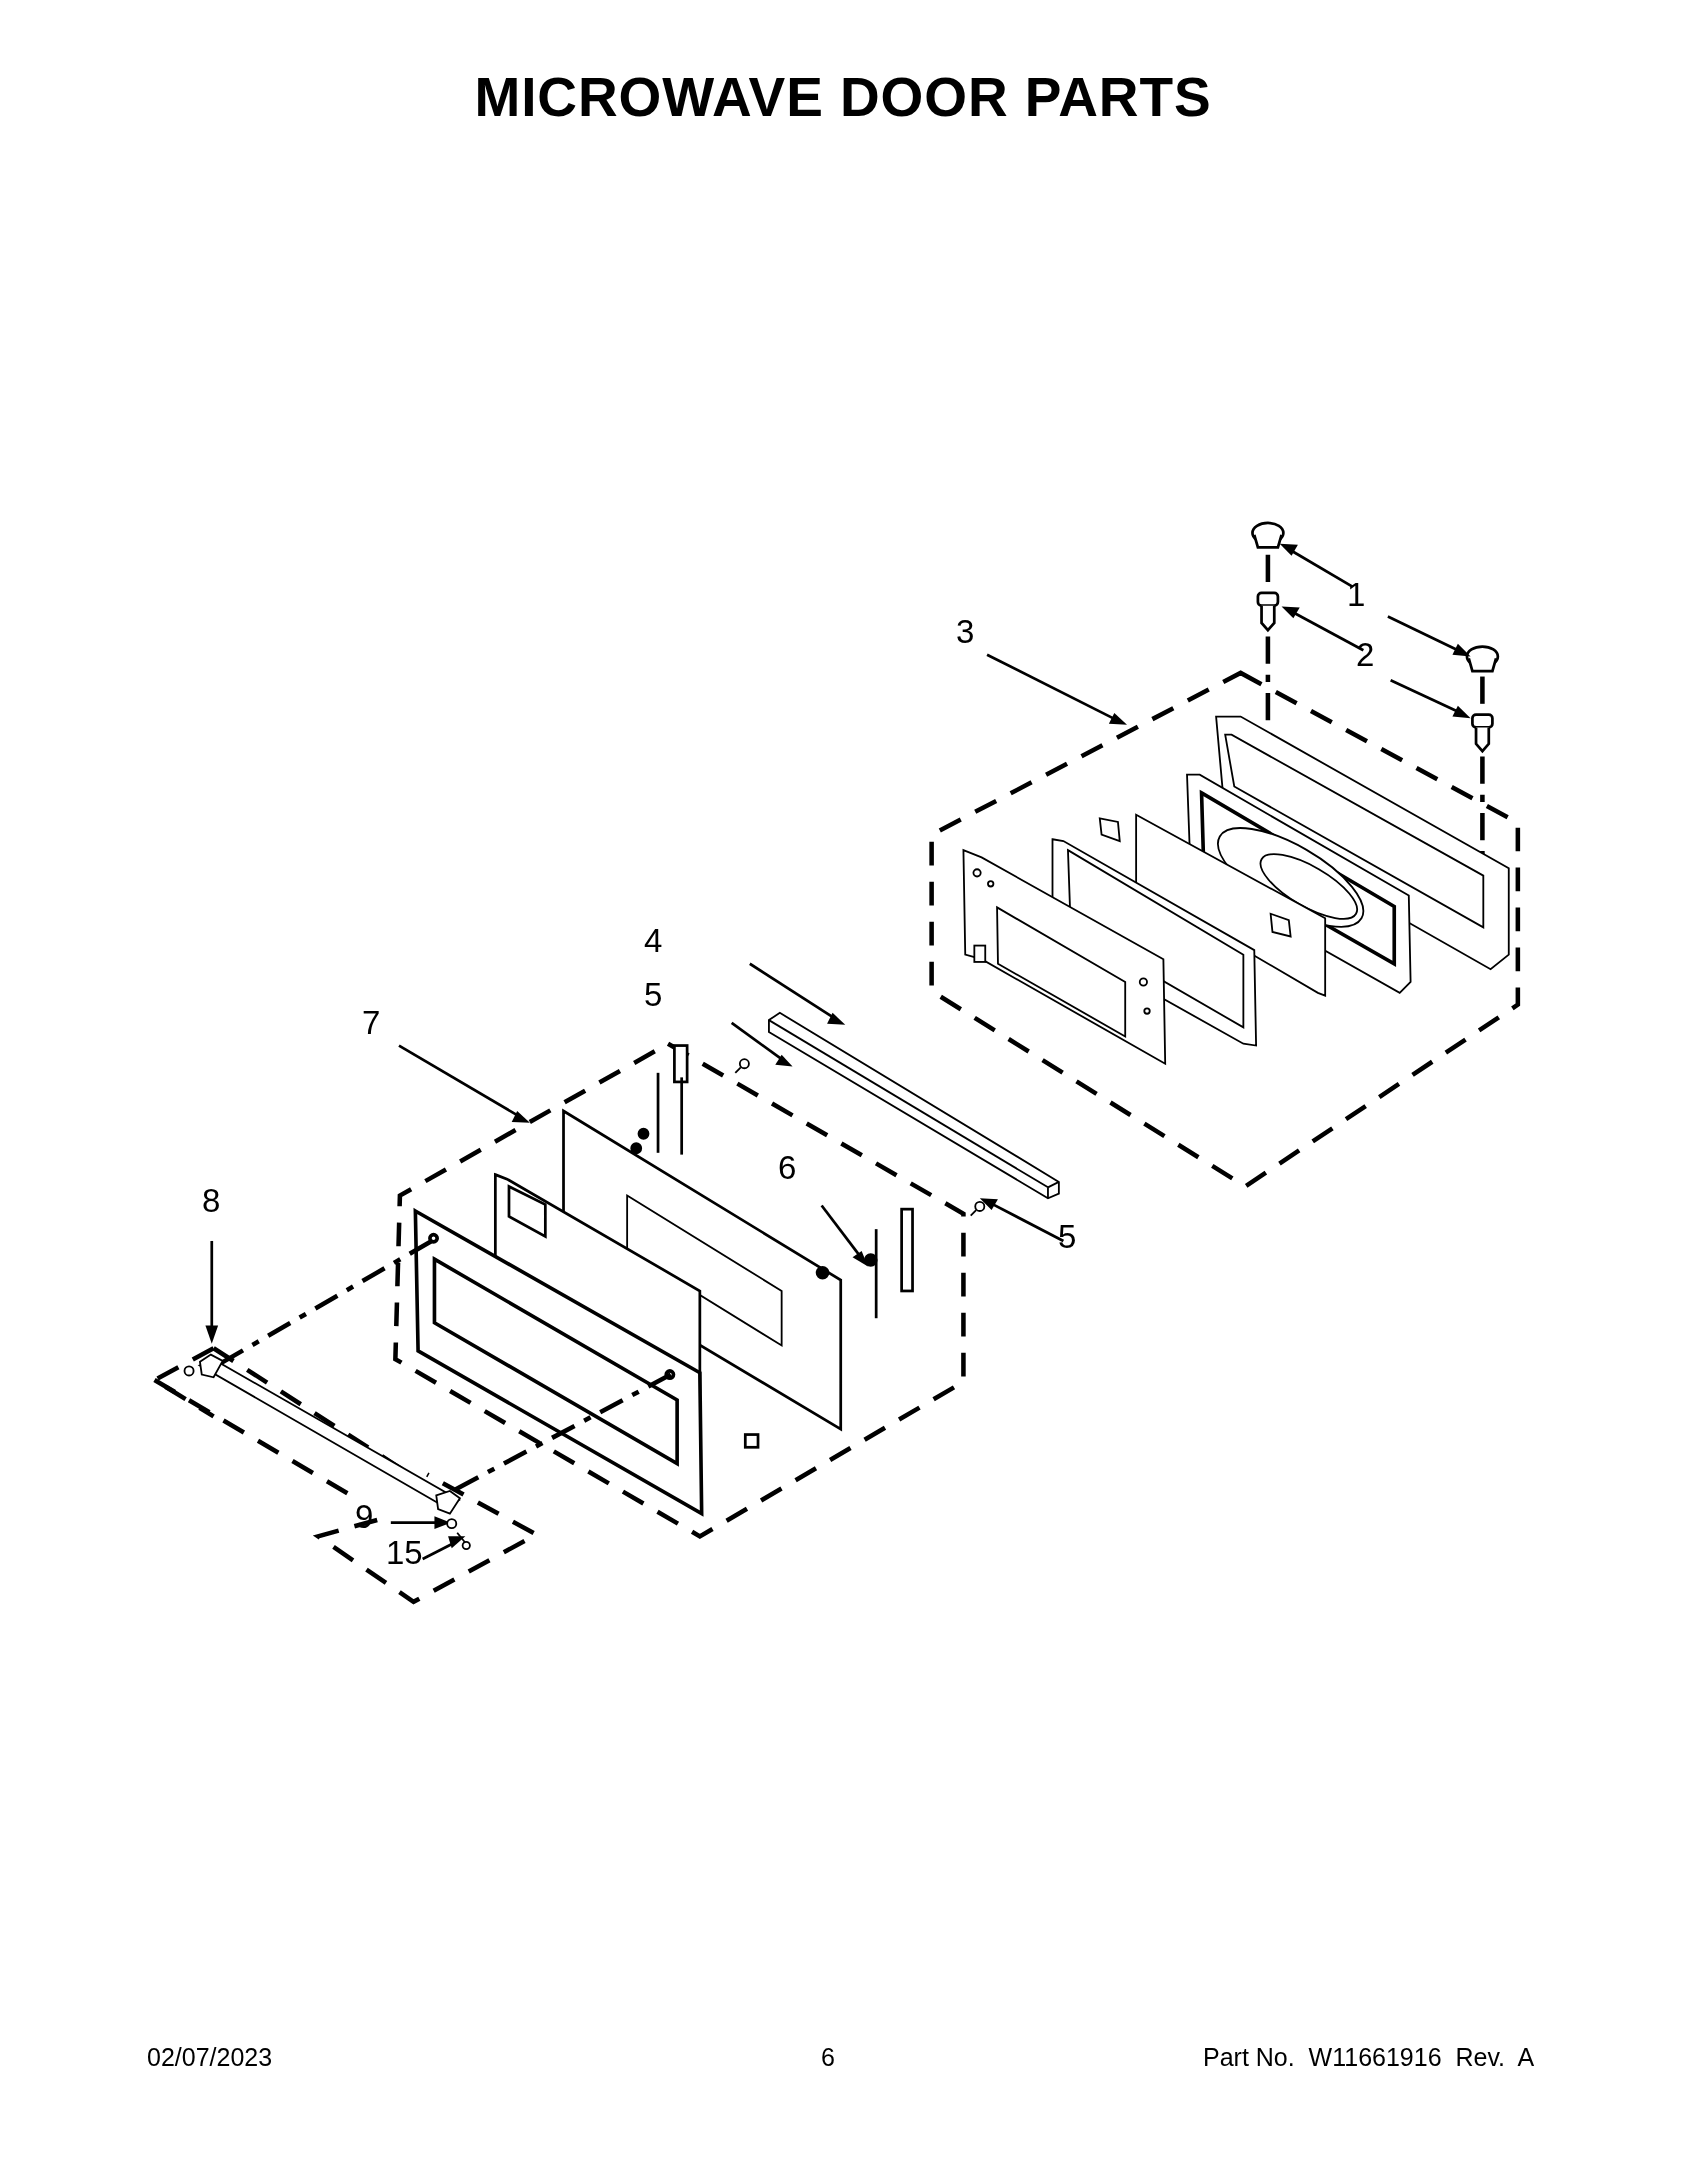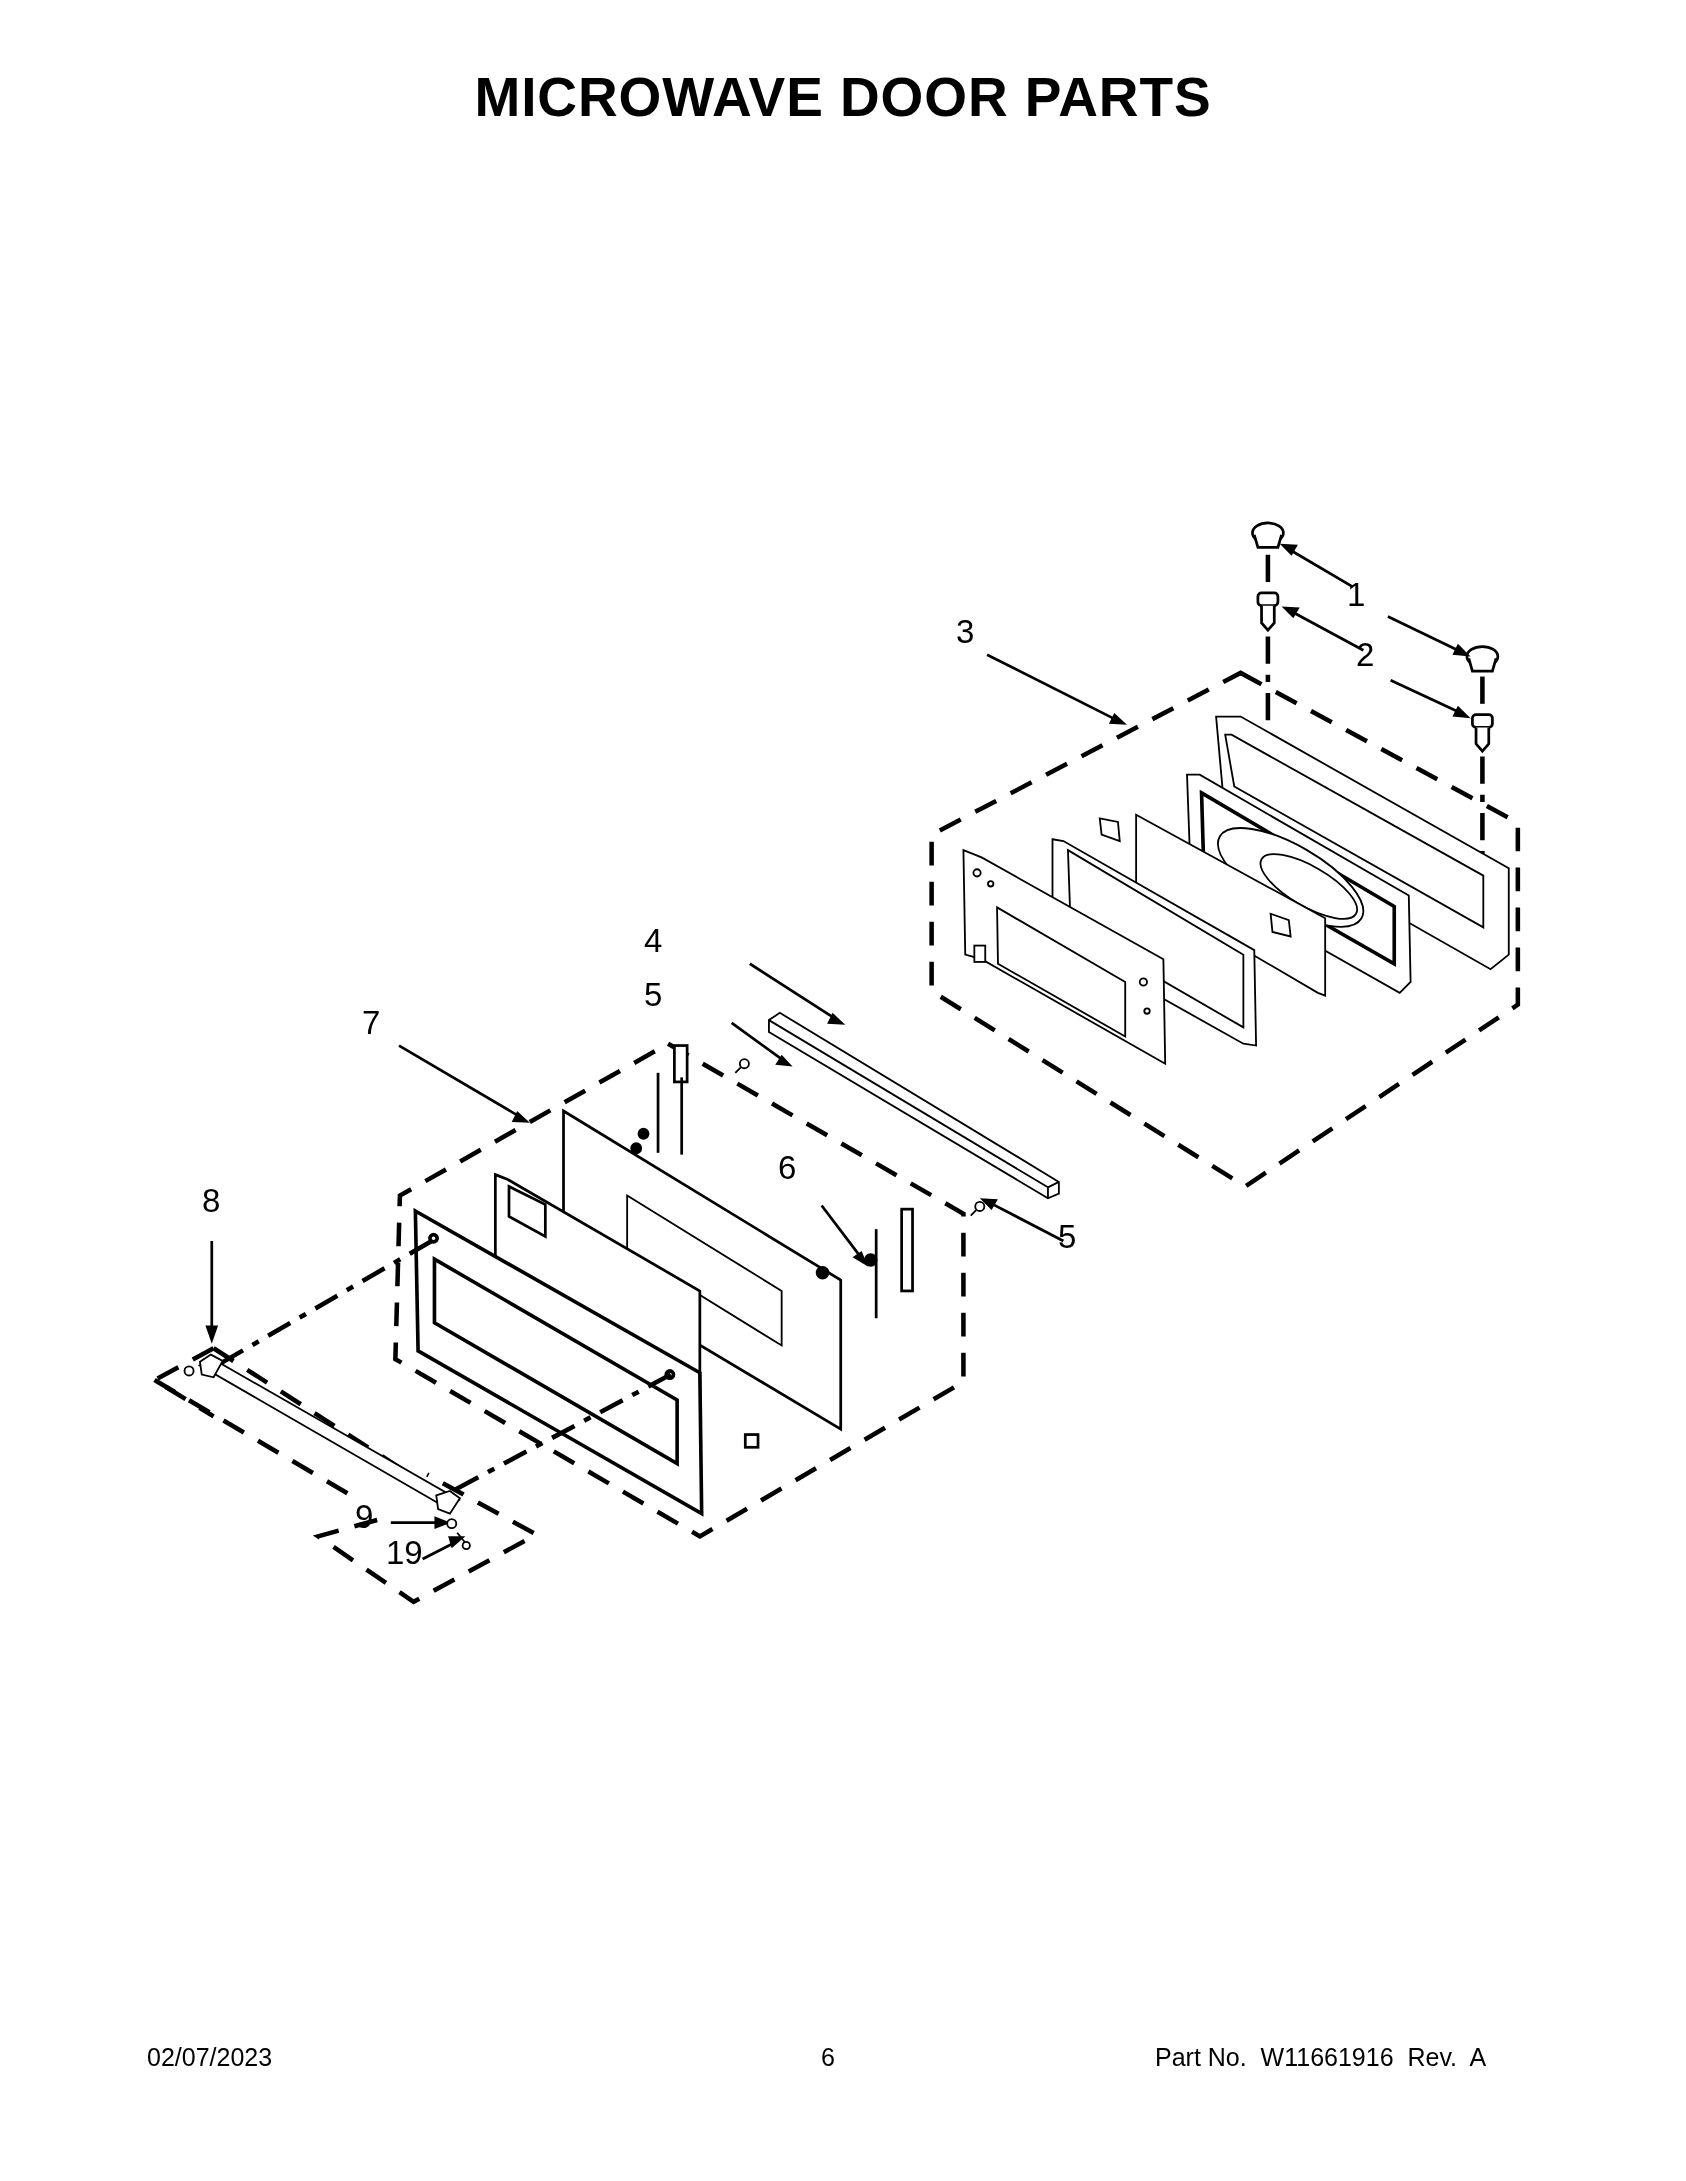--- a/index.html
+++ b/index.html
@@ -187,18 +187,18 @@
 <div class="callout" style="left:1347px;top:578px;">1</div>
 <div class="callout" style="left:1356px;top:638px;">2</div>
 <div class="callout" style="left:956px;top:615px;">3</div>
 <div class="callout" style="left:644px;top:924px;">4</div>
 <div class="callout" style="left:644px;top:978px;">5</div>
 <div class="callout" style="left:1058px;top:1220px;">5</div>
 <div class="callout" style="left:778px;top:1151px;">6</div>
 <div class="callout" style="left:362px;top:1006px;">7</div>
 <div class="callout" style="left:202px;top:1184px;">8</div>
 <div class="callout" style="left:355px;top:1500px;">9</div>
-<div class="callout" style="left:386px;top:1536px;">19</div>
+<div class="callout" style="left:386px;top:1536px;">15</div>
 
 <div class="footer f-date">02/07/2023</div>
 <div class="footer f-page">6</div>
-<div class="footer f-part" style="white-space:pre;">Part No.  W11661916  Rev.  A</div>
+<div class="footer f-part" style="white-space:pre;margin-left:48px;">Part No.  W11661916  Rev.  A</div>
 
 
 </body></html>

